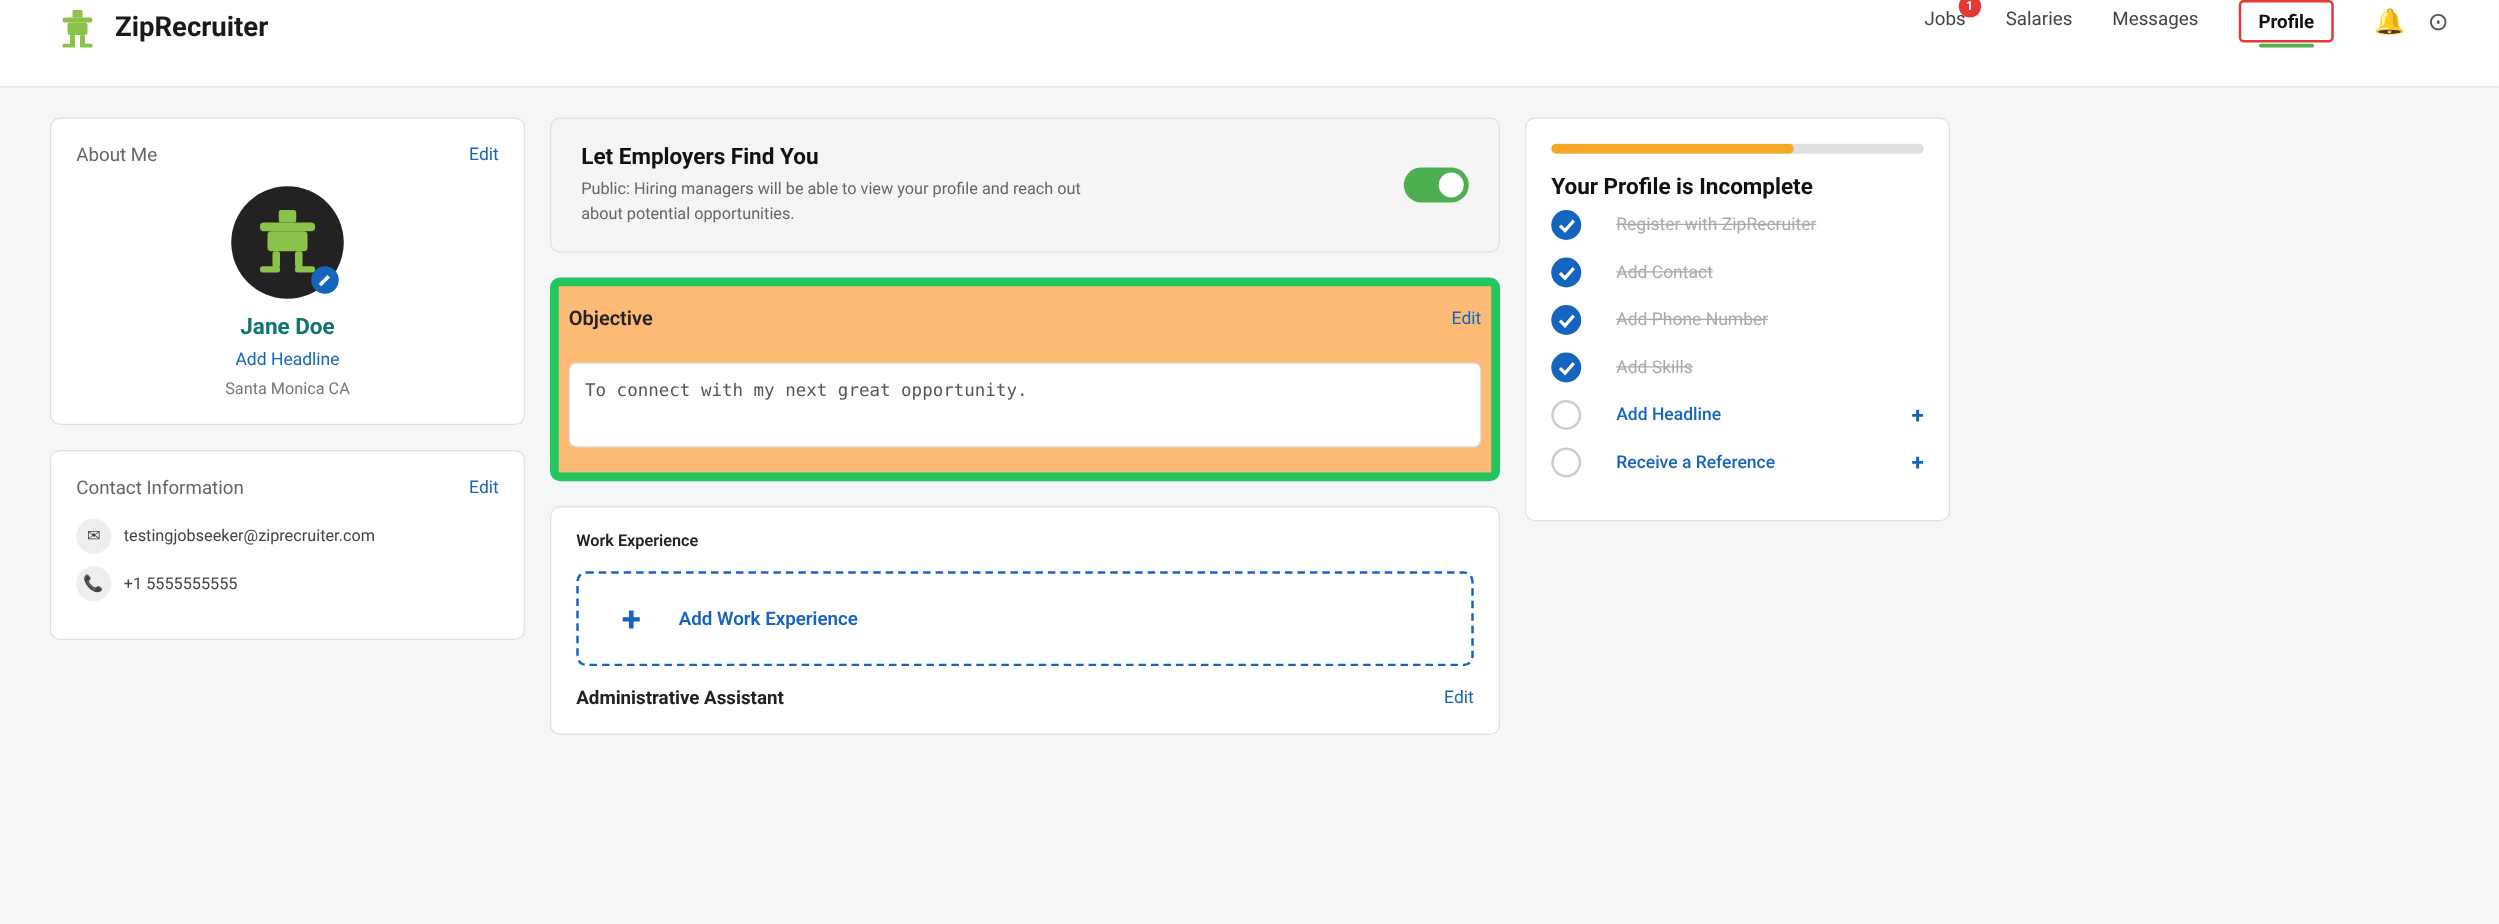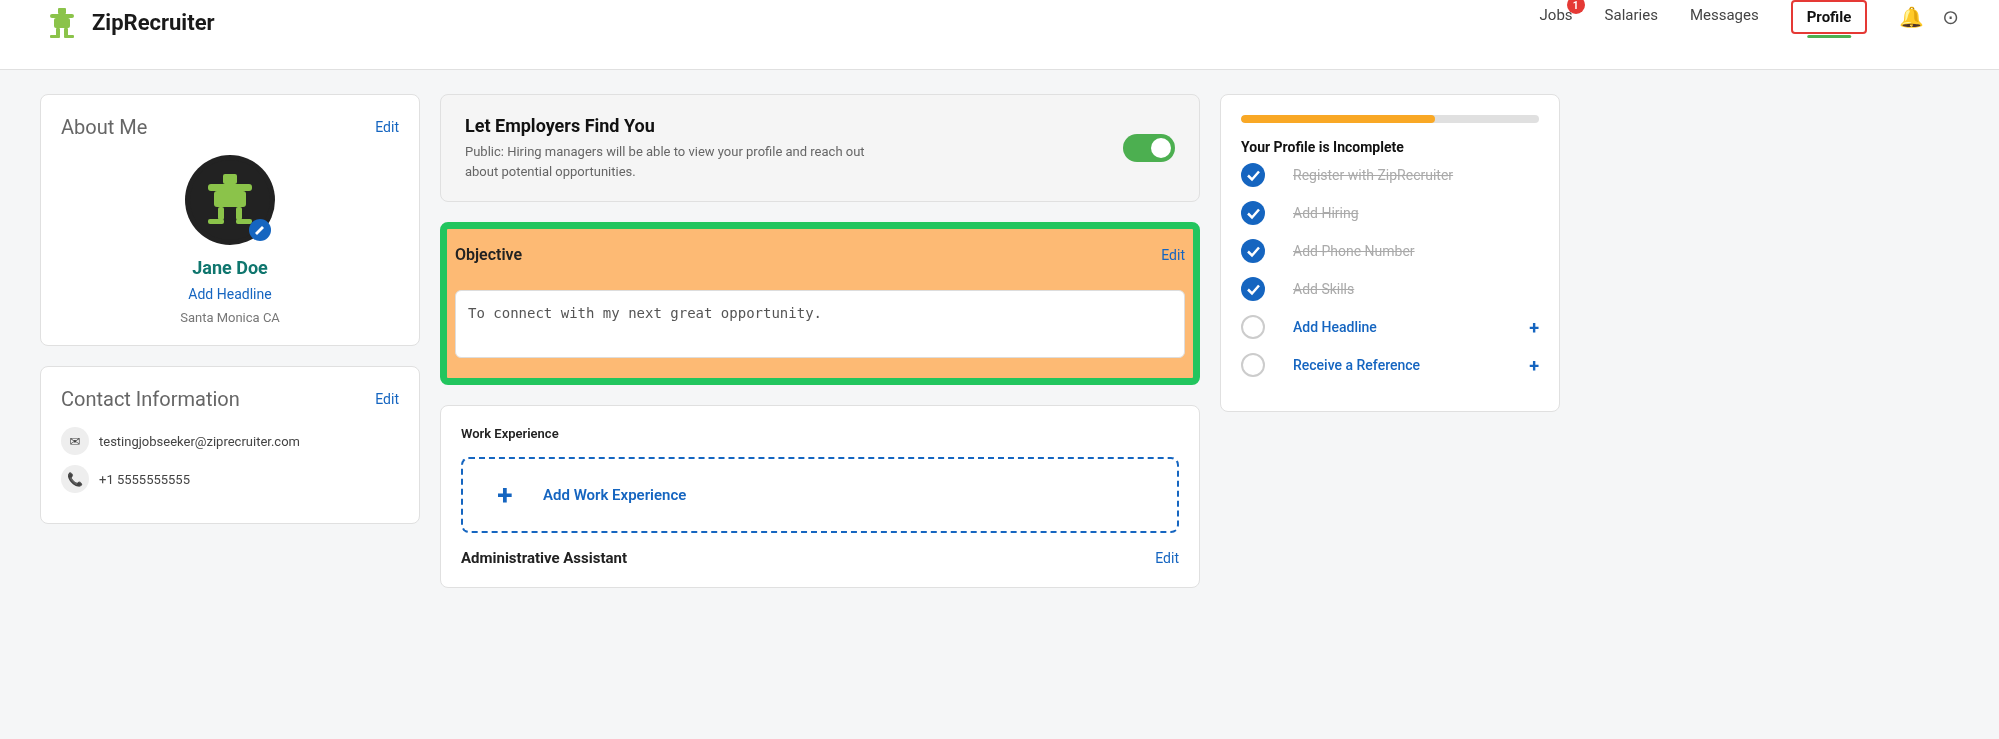--- a/index.html
+++ b/index.html
@@ -111,21 +111,21 @@
       padding: 20px;
     }
 
     .card-header {
       display: flex;
       justify-content: space-between;
       align-items: center;
       margin-bottom: 16px;
     }
     .card-title {
-      font-size: 20px;
+      font-size: 15px;
       color: #666;
     }
     .edit-link {
       color: #1565c0;
       font-size: 14px;
       cursor: pointer;
       text-decoration: none;
     }
 
     
@@ -347,21 +347,21 @@
       width: 100%;
       margin-bottom: 16px;
       overflow: hidden;
     }
     .progress-bar-fill {
       background: #f9a825;
       height: 100%;
       border-radius: 4px;
     }
     .completion-title {
-      font-size: 14px;
+      font-size: 18px;
       font-weight: 700;
       color: #111;
       margin-bottom: 8px;
     }
     .completion-subtitle {
       font-size: 13px;
       color: #666;
       margin-bottom: 20px;
       line-height: 1.5;
     }
@@ -550,21 +550,21 @@
             </svg>
         </div>
         <span class="checklist-label-done">Register with ZipRecruiter</span>
       </div>
       <div class="checklist-item">
         <div class="check-circle-done">
           <svg viewBox="0 0 13 10">
               <polyline points="1,5 5,9 12,1" stroke="#fff" stroke-width="2.5" fill="none"></polyline>
             </svg>
         </div>
-        <span class="checklist-label-done">Add Hiring</span>
+        <span class="checklist-label-done">Add Contact</span>
       </div>
       <div class="checklist-item">
         <div class="check-circle-done">
           <svg viewBox="0 0 13 10">
               <polyline points="1,5 5,9 12,1" stroke="#fff" stroke-width="2.5" fill="none"></polyline>
             </svg>
         </div>
         <span class="checklist-label-done">Add Phone Number</span>
       </div>
       <div class="checklist-item">

